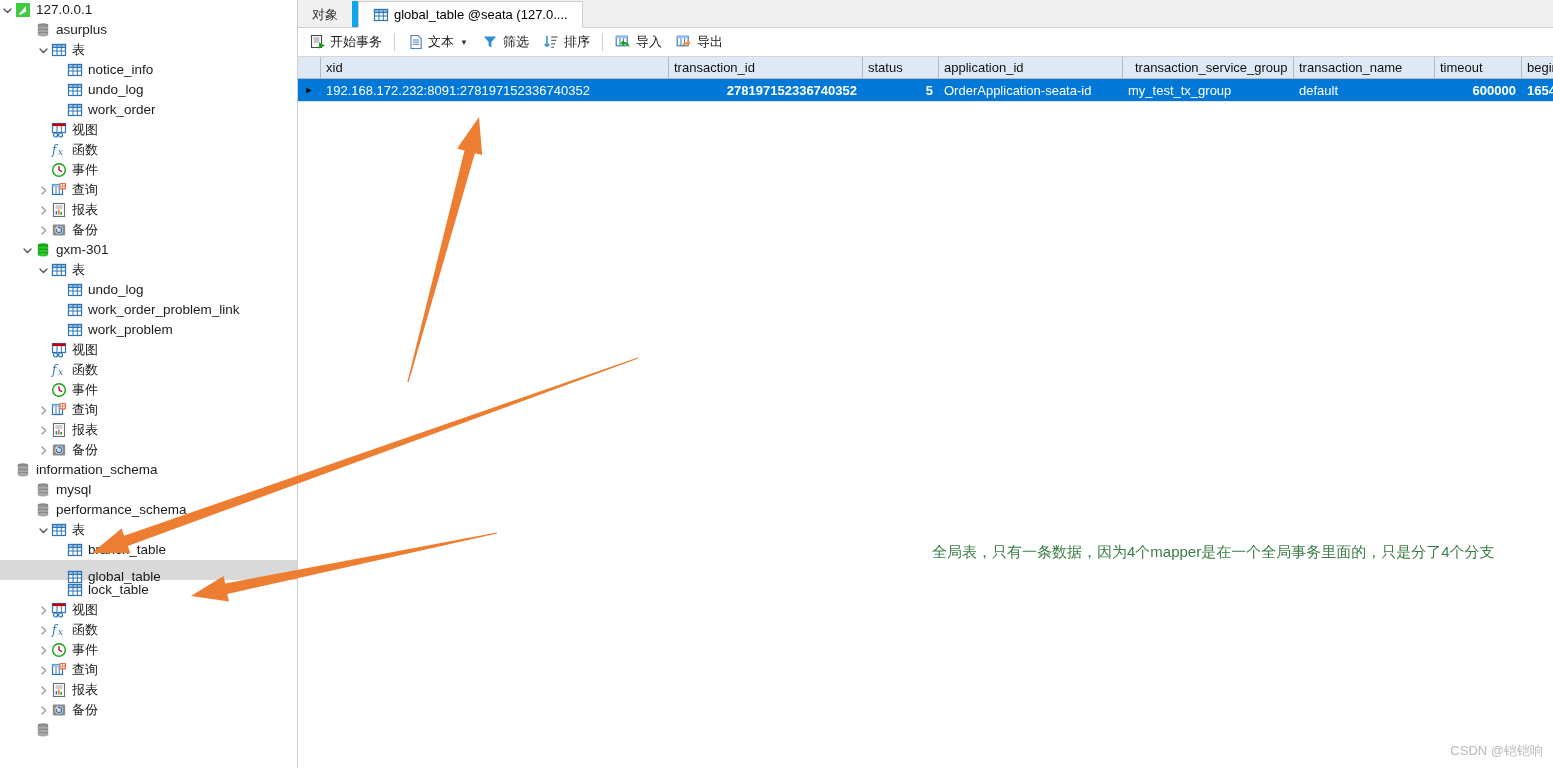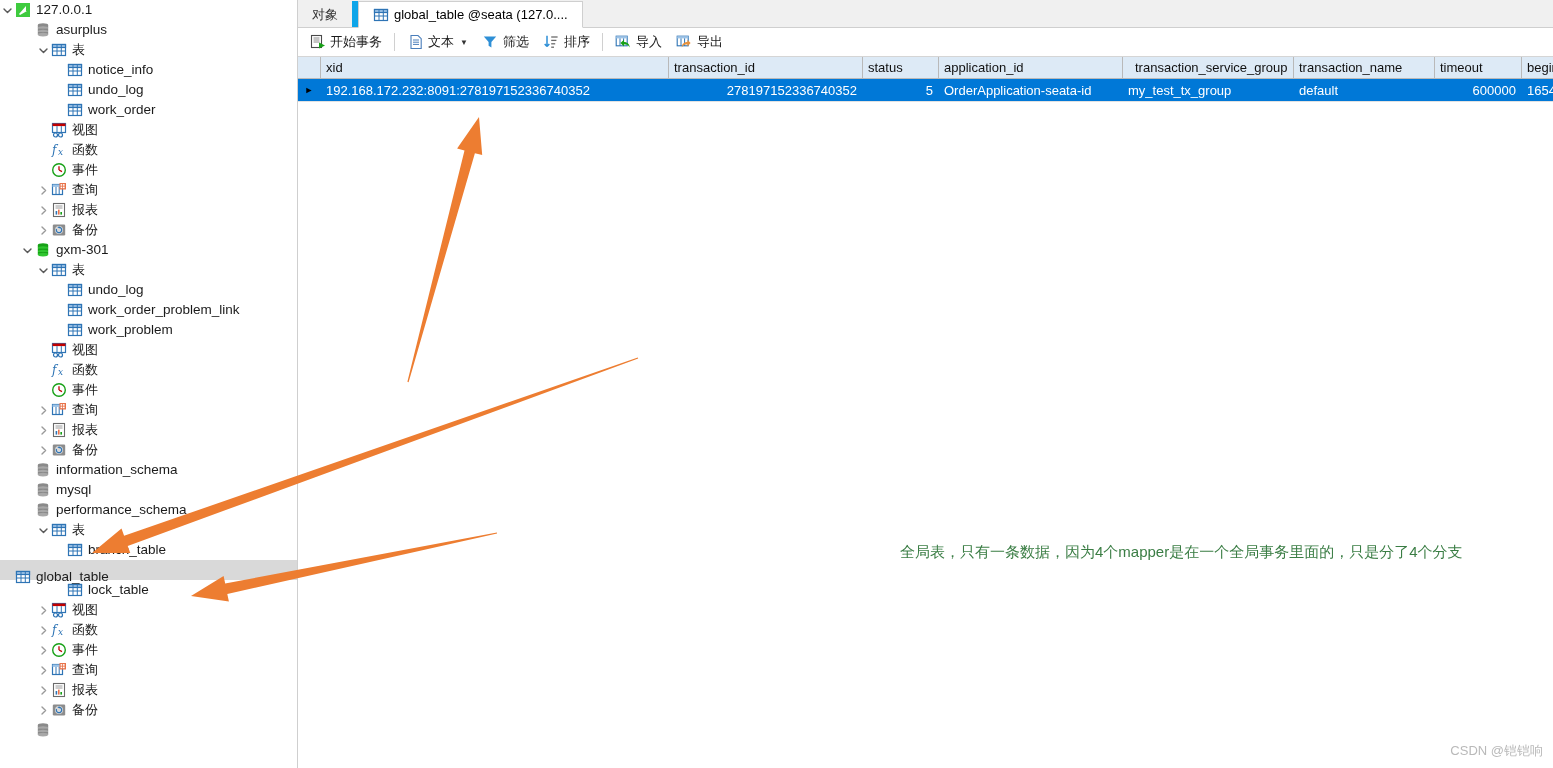--- a/index.html
+++ b/index.html
@@ -80,25 +80,25 @@
     color:#111;overflow:hidden;white-space:nowrap;text-overflow:clip;
   }
   table.grid td{
     border-right:1px solid #e2e2e2;border-bottom:1px solid #e2e2e2;
     padding:0 5px;height:22px;font-size:13px;white-space:nowrap;overflow:hidden;
   }
   tr.rowsel td{background:#0078d7;color:#fff;border-right:1px solid #0078d7;}
   th.rowmark,td.rowmark{width:12px;padding:0;background:#ffffff;border-right:1px solid #b9b9b9;}
   td.rowmark{background:#fff;border-bottom:1px solid #e2e2e2;text-align:center;}
   .rmark{color:#000;font-size:9px;line-height:22px;}
-  .num{text-align:right;}
+  .num{text-align:right;font-weight:bold;}
 
   
   #annot{
-    position:absolute;left:602px;top:543px;font-size:15px;color:#3a7d44;
+    position:absolute;left:634px;top:543px;font-size:15px;color:#3a7d44;
     white-space:nowrap;letter-spacing:0px;
   }
   
   #watermark{
     position:absolute;right:10px;bottom:8px;color:#b9b9b9;font-size:13px;white-space:nowrap;
   }
   
   #arrows{position:absolute;left:0;top:0;width:1553px;height:768px;pointer-events:none;}
 </style>
 </head>
@@ -492,21 +492,21 @@
                 <rect x="1.8" y="2.5" width="12.4" height="11" rx="1.2" fill="#8c8c8c"></rect>
                 <circle cx="8" cy="8" r="4" fill="#d8d8d8"></circle>
                 <path d="M8 5.3 a2.7 2.7 0 1 1 -2.5 1.7" fill="none" stroke="#2e74b5" stroke-width="1.2"></path>
                 <path d="M8.4 4.2 L8.4 6.4 L6.4 5.3 Z" fill="#2e74b5"></path>
               </svg>
             </span>
             <span class="lbl cn">备份</span>
           </div>
         </div>
         <div class="tnode">
-          <div class="twrap" style="padding-left: 20px;">
+          <div class="twrap" style="">
             <span class="exp"></span>
             <span class="ic">
               <svg width="16" height="16" viewBox="0 0 16 16">
                 <g fill="#8a8a8a">
                   <ellipse cx="8" cy="3.2" rx="5.2" ry="1.9"></ellipse>
                   <rect x="2.8" y="3.2" width="10.4" height="3"></rect>
                   <ellipse cx="8" cy="6.2" rx="5.2" ry="1.9" fill="#a8a8a8"></ellipse>
                   <rect x="2.8" y="6.6" width="10.4" height="3"></rect>
                   <ellipse cx="8" cy="9.6" rx="5.2" ry="1.9" fill="#a8a8a8"></ellipse>
                   <rect x="2.8" y="10" width="10.4" height="2.6"></rect>
@@ -583,21 +583,21 @@
                 <rect x="1.5" y="2.5" width="13" height="3" fill="#9dc3e6" stroke="#2e74b5" stroke-width="1.2"></rect>
                 <line x1="6" y1="2.5" x2="6" y2="13.5" stroke="#2e74b5" stroke-width="1"></line>
                 <line x1="10.3" y1="2.5" x2="10.3" y2="13.5" stroke="#2e74b5" stroke-width="1"></line>
                 <line x1="1.5" y1="9" x2="14.5" y2="9" stroke="#2e74b5" stroke-width="1"></line>
               </svg>
             </span>
             <span class="lbl">branch_table</span>
           </div>
         </div>
         <div class="tnode sel">
-          <div class="twrap" style=" margin-top: 13px;">
+          <div class="twrap" style="padding-left: 52px; margin-top: 13px;">
             <span class="exp"></span>
             <span class="ic">
               <svg width="16" height="16" viewBox="0 0 16 16">
                 <rect x="1.5" y="2.5" width="13" height="11" fill="#ffffff" stroke="#2e74b5" stroke-width="1.2"></rect>
                 <rect x="1.5" y="2.5" width="13" height="3" fill="#9dc3e6" stroke="#2e74b5" stroke-width="1.2"></rect>
                 <line x1="6" y1="2.5" x2="6" y2="13.5" stroke="#2e74b5" stroke-width="1"></line>
                 <line x1="10.3" y1="2.5" x2="10.3" y2="13.5" stroke="#2e74b5" stroke-width="1"></line>
                 <line x1="1.5" y1="9" x2="14.5" y2="9" stroke="#2e74b5" stroke-width="1"></line>
               </svg>
             </span>

